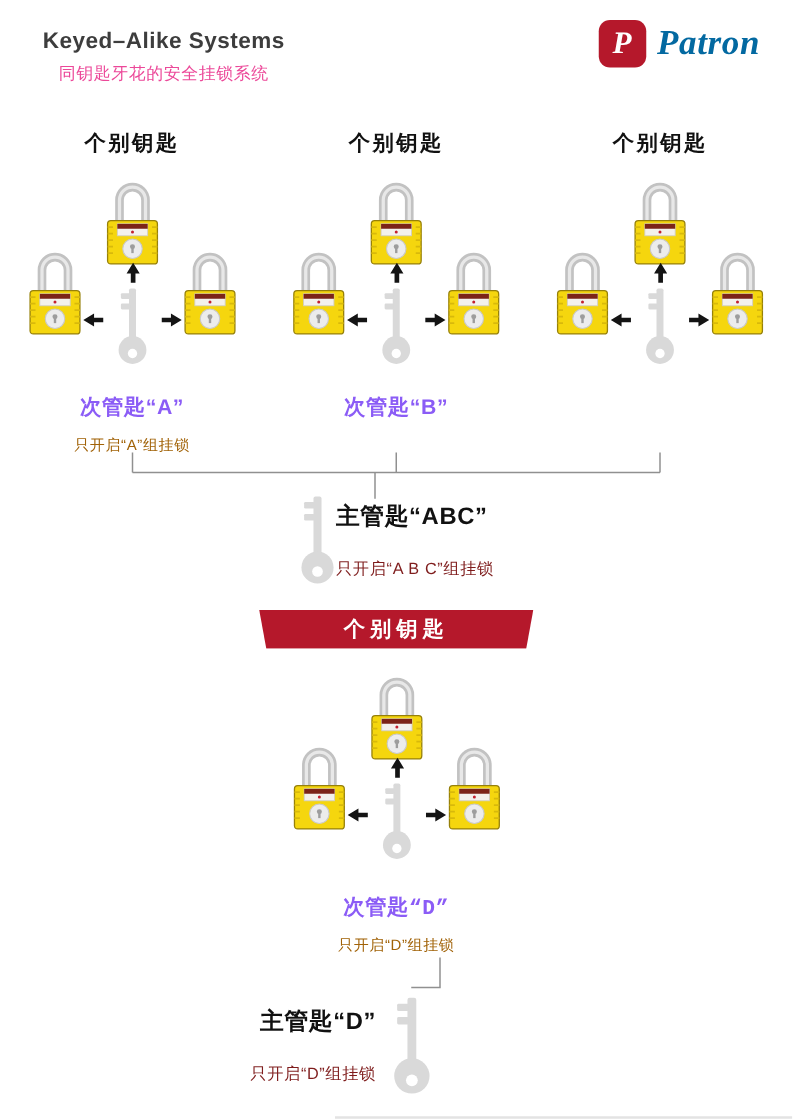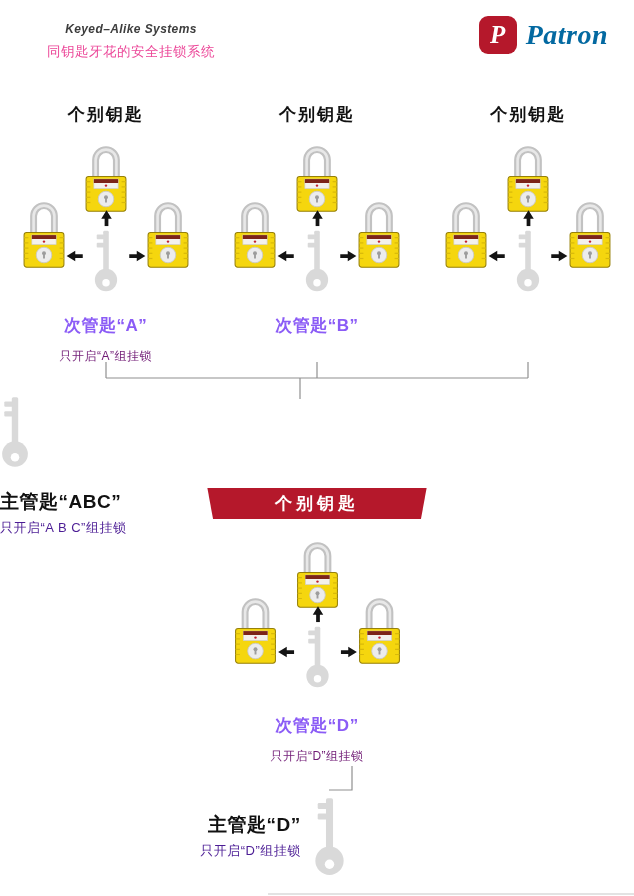--- a/index.html
+++ b/index.html
@@ -4,63 +4,63 @@
 <style>
   :root{ --accent:#b5182b; --lock-yellow:#f5d60e; }
   *{box-sizing:border-box;margin:0;padding:0;}
   html,body{background:#ffffff;}
   body{font-family:"Liberation Sans",sans-serif;}
   .page{position:relative;width:634px;height:896px;margin:0 auto;background:#fff;overflow:hidden;}
   .svg-defs{position:absolute;width:0;height:0;overflow:hidden;}
 
   
   .header-text{position:absolute;top:22px;left:26px;width:210px;text-align:center;}
-  .title{font-size:12px;font-weight:700;color:#3d3d3d;letter-spacing:.4px;font-style:italic;}
+  .title{font-size:18px;font-weight:700;color:#3d3d3d;letter-spacing:.4px;}
   .subtitle{font-size:13.5px;color:#ec4899;margin-top:7px;letter-spacing:.5px;}
   .brand{position:absolute;top:16px;right:26px;display:flex;align-items:center;gap:9px;}
   .brand-mark{width:38px;height:38px;border-radius:9px;background:var(--accent);color:#fff;display:flex;align-items:center;justify-content:center;font-family:"Liberation Serif",serif;font-style:italic;font-weight:700;font-size:25px;}
   .brand-name{font-size:28px;font-weight:800;font-style:italic;color:#0369a1;font-family:"Liberation Serif",serif;letter-spacing:.5px;}
 
   
   .row-abc{position:absolute;top:103px;left:0;width:634px;display:flex;}
   .group{width:211.3px;text-align:center;}
   .ind-label{font-size:17px;font-weight:700;color:#111;letter-spacing:2px;}
   .sub-label{font-size:17px;font-weight:700;color:#8b5cf6;margin-top:2px;letter-spacing:.5px;}
-  .note{font-size:12px;color:#701a75;margin-top:11px;letter-spacing:.5px;}
+  .note{font-size:12px;color:#a16207;margin-top:11px;letter-spacing:.5px;}
 
   
   .cluster{position:relative;width:200px;height:168px;margin:14px auto 6px;}
   .padlock{position:absolute;width:52px;height:73px;}
   .padlock.top{left:74px;top:0;}
   .padlock.left{left:12px;top:56px;}
   .padlock.right{left:136px;top:56px;}
   .key.mid{position:absolute;left:87px;top:88px;width:26px;height:65px;}
   .arrow{position:absolute;width:17px;height:12px;}
   .arrow.up{left:92px;top:72px;transform:rotate(-90deg);}
   .arrow.aleft{left:60px;top:110px;transform:rotate(180deg);}
   .arrow.aright{left:123px;top:110px;}
 
   
   .bracket-abc{position:absolute;top:356px;left:0;width:634px;height:44px;}
   .bracket-d{position:absolute;top:764px;left:295px;width:80px;height:30px;}
 
   
-  .master-abc{position:absolute;top:394px;left:0;width:634px;display:flex;justify-content:center;align-items:flex-start;gap:14px;flex-direction:column;}
+  .master-abc{position:absolute;top:394px;left:0;width:634px;display:flex;justify-content:center;align-items:flex-start;}
   .key.big{width:30px;height:75px;}
   .master-text{text-align:left;padding-top:6px;}
   .master-label{font-size:19px;font-weight:700;color:#111;letter-spacing:.5px;}
-  .master-note{font-size:13px;color:#4c1d95;margin-top:4px;letter-spacing:.5px;}
+  .master-note{font-size:13px;color:#7f1d1d;margin-top:20px;letter-spacing:.5px;}
 
   
   .banner{position:absolute;top:488px;left:50%;transform:translateX(-50%);width:226px;height:31px;background:var(--accent);color:#fff;display:flex;align-items:center;justify-content:center;font-size:17px;font-weight:700;letter-spacing:4px;clip-path:polygon(1.5% 0,98.5% 0,96% 100%,4% 100%);}
 
   
   .group-d{position:absolute;top:536px;left:50%;transform:translateX(-50%);width:211px;text-align:center;}
   .group-d .cluster{margin-top:0;}
-  .group-d .sub-label{margin-top:10px;}
+  .group-d .sub-label{margin-top:10px;font-family:Liberation Mono, monospace;}
 
   
   .master-d{position:absolute;top:791px;left:0;width:634px;display:flex;justify-content:center;align-items:center;gap:12px;transform:translateX(-44px);}
   .master-d .master-text{text-align:right;padding-top:0;}
   .master-d .key.big{width:33px;height:90px;}
 
   .bottom-line{position:absolute;right:0;bottom:1px;width:366px;height:2px;background:#e3e3e3;}
 </style>
 </head>
 <body>

